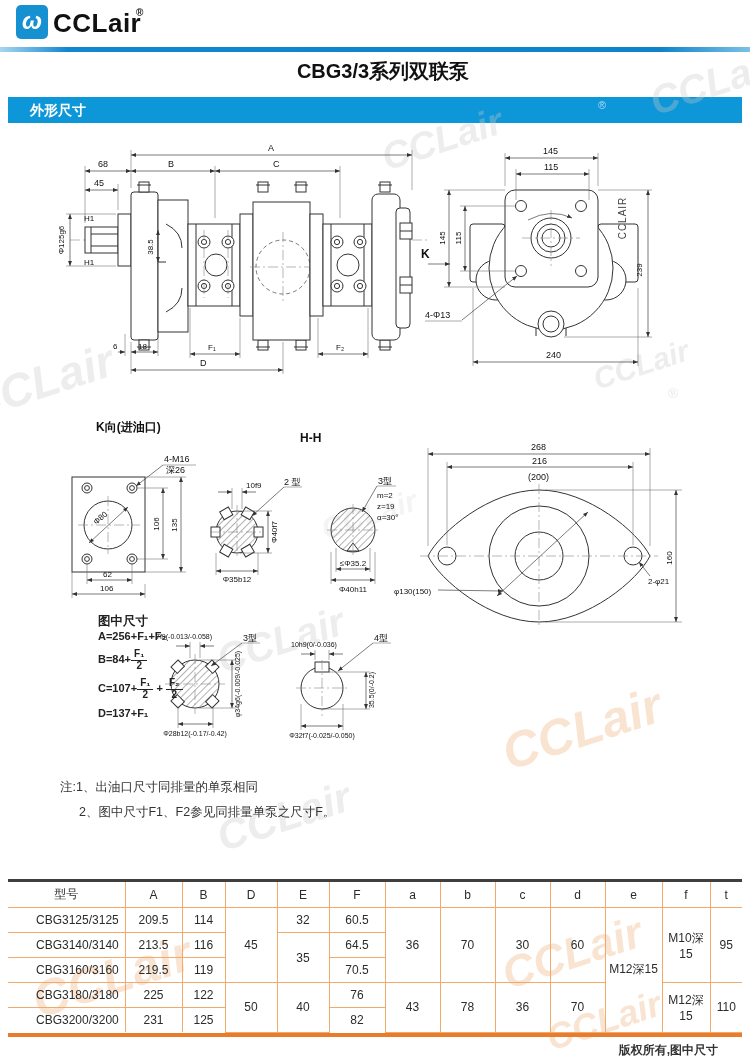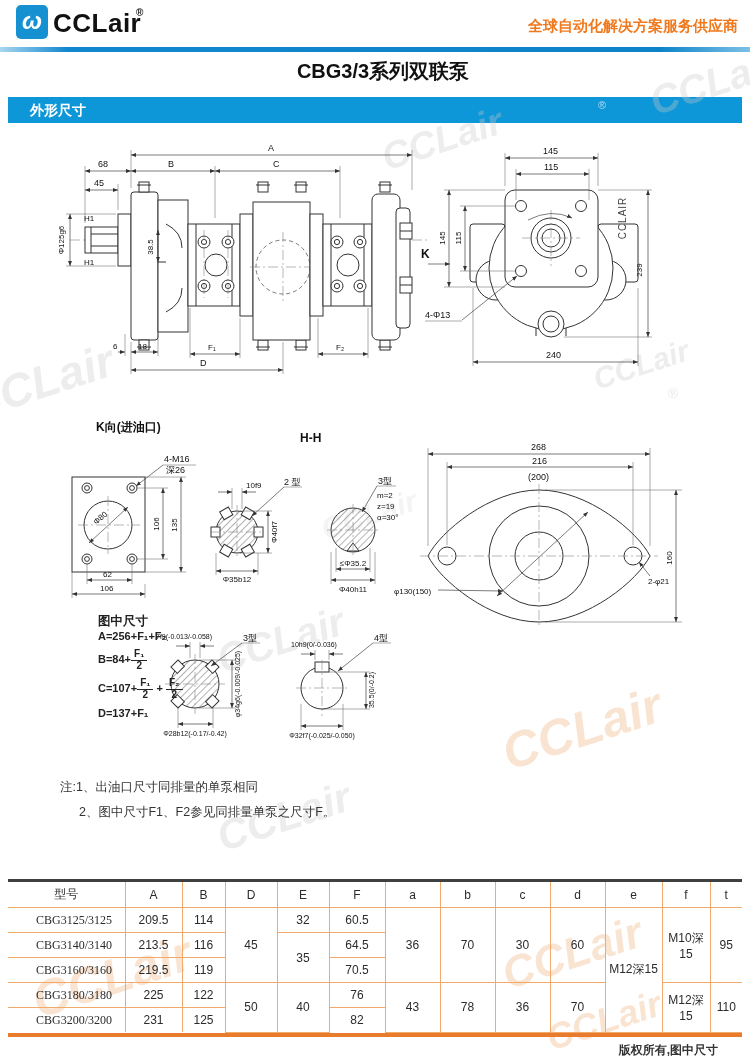--- a/index.html
+++ b/index.html
@@ -44,21 +44,21 @@
   .notes div{margin-bottom:8px;}
   .notes .n2{margin-left:19px;}
   
   .tblwrap{position:absolute;left:8px;top:879px;width:734px;border-top:3px solid #3f3f3f;
            border-bottom:4px solid #e97b2d;z-index:3;background:transparent;}
   table{border-collapse:collapse;width:734px;table-layout:fixed;}
   th,td{border:1px solid #f2a96c;font-size:12px;color:#2b2b2b;text-align:center;padding:0;
         height:24px;font-weight:normal;overflow:hidden;}
   thead th{height:25px;border-top:none;}
   td.model{text-align:left;padding-left:28px;}
-  .bl0{border-left:none;font-family:Liberation Serif, serif;}.br0{border-right:none;}
+  .bl0{border-left:none;}.br0{border-right:none;}
   tbody tr:last-child td{border-bottom:none;}
   
   .footer{position:absolute;right:32px;top:1042px;font-size:12px;font-weight:bold;color:#333;z-index:3;}
   
   .wm{position:absolute;font-weight:bold;font-style:italic;white-space:nowrap;z-index:1;
       transform:rotate(-18deg);pointer-events:none;}
   .wg{color:#c9c9c9;opacity:.33}
   .wo{color:#f2bd93;opacity:.42}
 </style>
 </head>
@@ -75,21 +75,20 @@
   <span class="wm wo" style="left:500px;top:928px;font-size:44px">CCLair</span>
   <span class="wm wg" style="left:592px;top:348px;font-size:30px">CCLair</span>
   <span class="wm wg" style="left:648px;top:60px;font-size:40px">CCLair</span>
   <span class="wm wg" style="left:320px;top:498px;font-size:30px;opacity:.2">CCLair</span>
   <span class="wm wo" style="left:545px;top:1000px;font-size:36px">CCLair</span>
   <span class="wm wg" style="left:668px;top:385px;font-size:14px;font-style:normal">®</span>
 
   <div class="logo-box">ω</div>
   <div class="logo-text">CCLair</div>
   <div class="logo-reg">®</div>
-  <div class="slogan">全球自动化解决方案服务供应商</div>
   <div class="hdr-line"></div>
 
   <div class="doc-title">CBG3/3系列双联泵</div>
   <div class="banner">外形尺寸</div>
   <span class="banner-reg">®</span>
 
   <svg class="draw" width="750" height="655" viewBox="0 0 750 655">
     <defs>
       <marker id="ar" viewBox="0 0 10 10" refX="9" refY="5" markerWidth="8" markerHeight="8" orient="auto-start-reverse">
         <path d="M0,1.5 L9,5 L0,8.5 z" fill="#333"></path>

